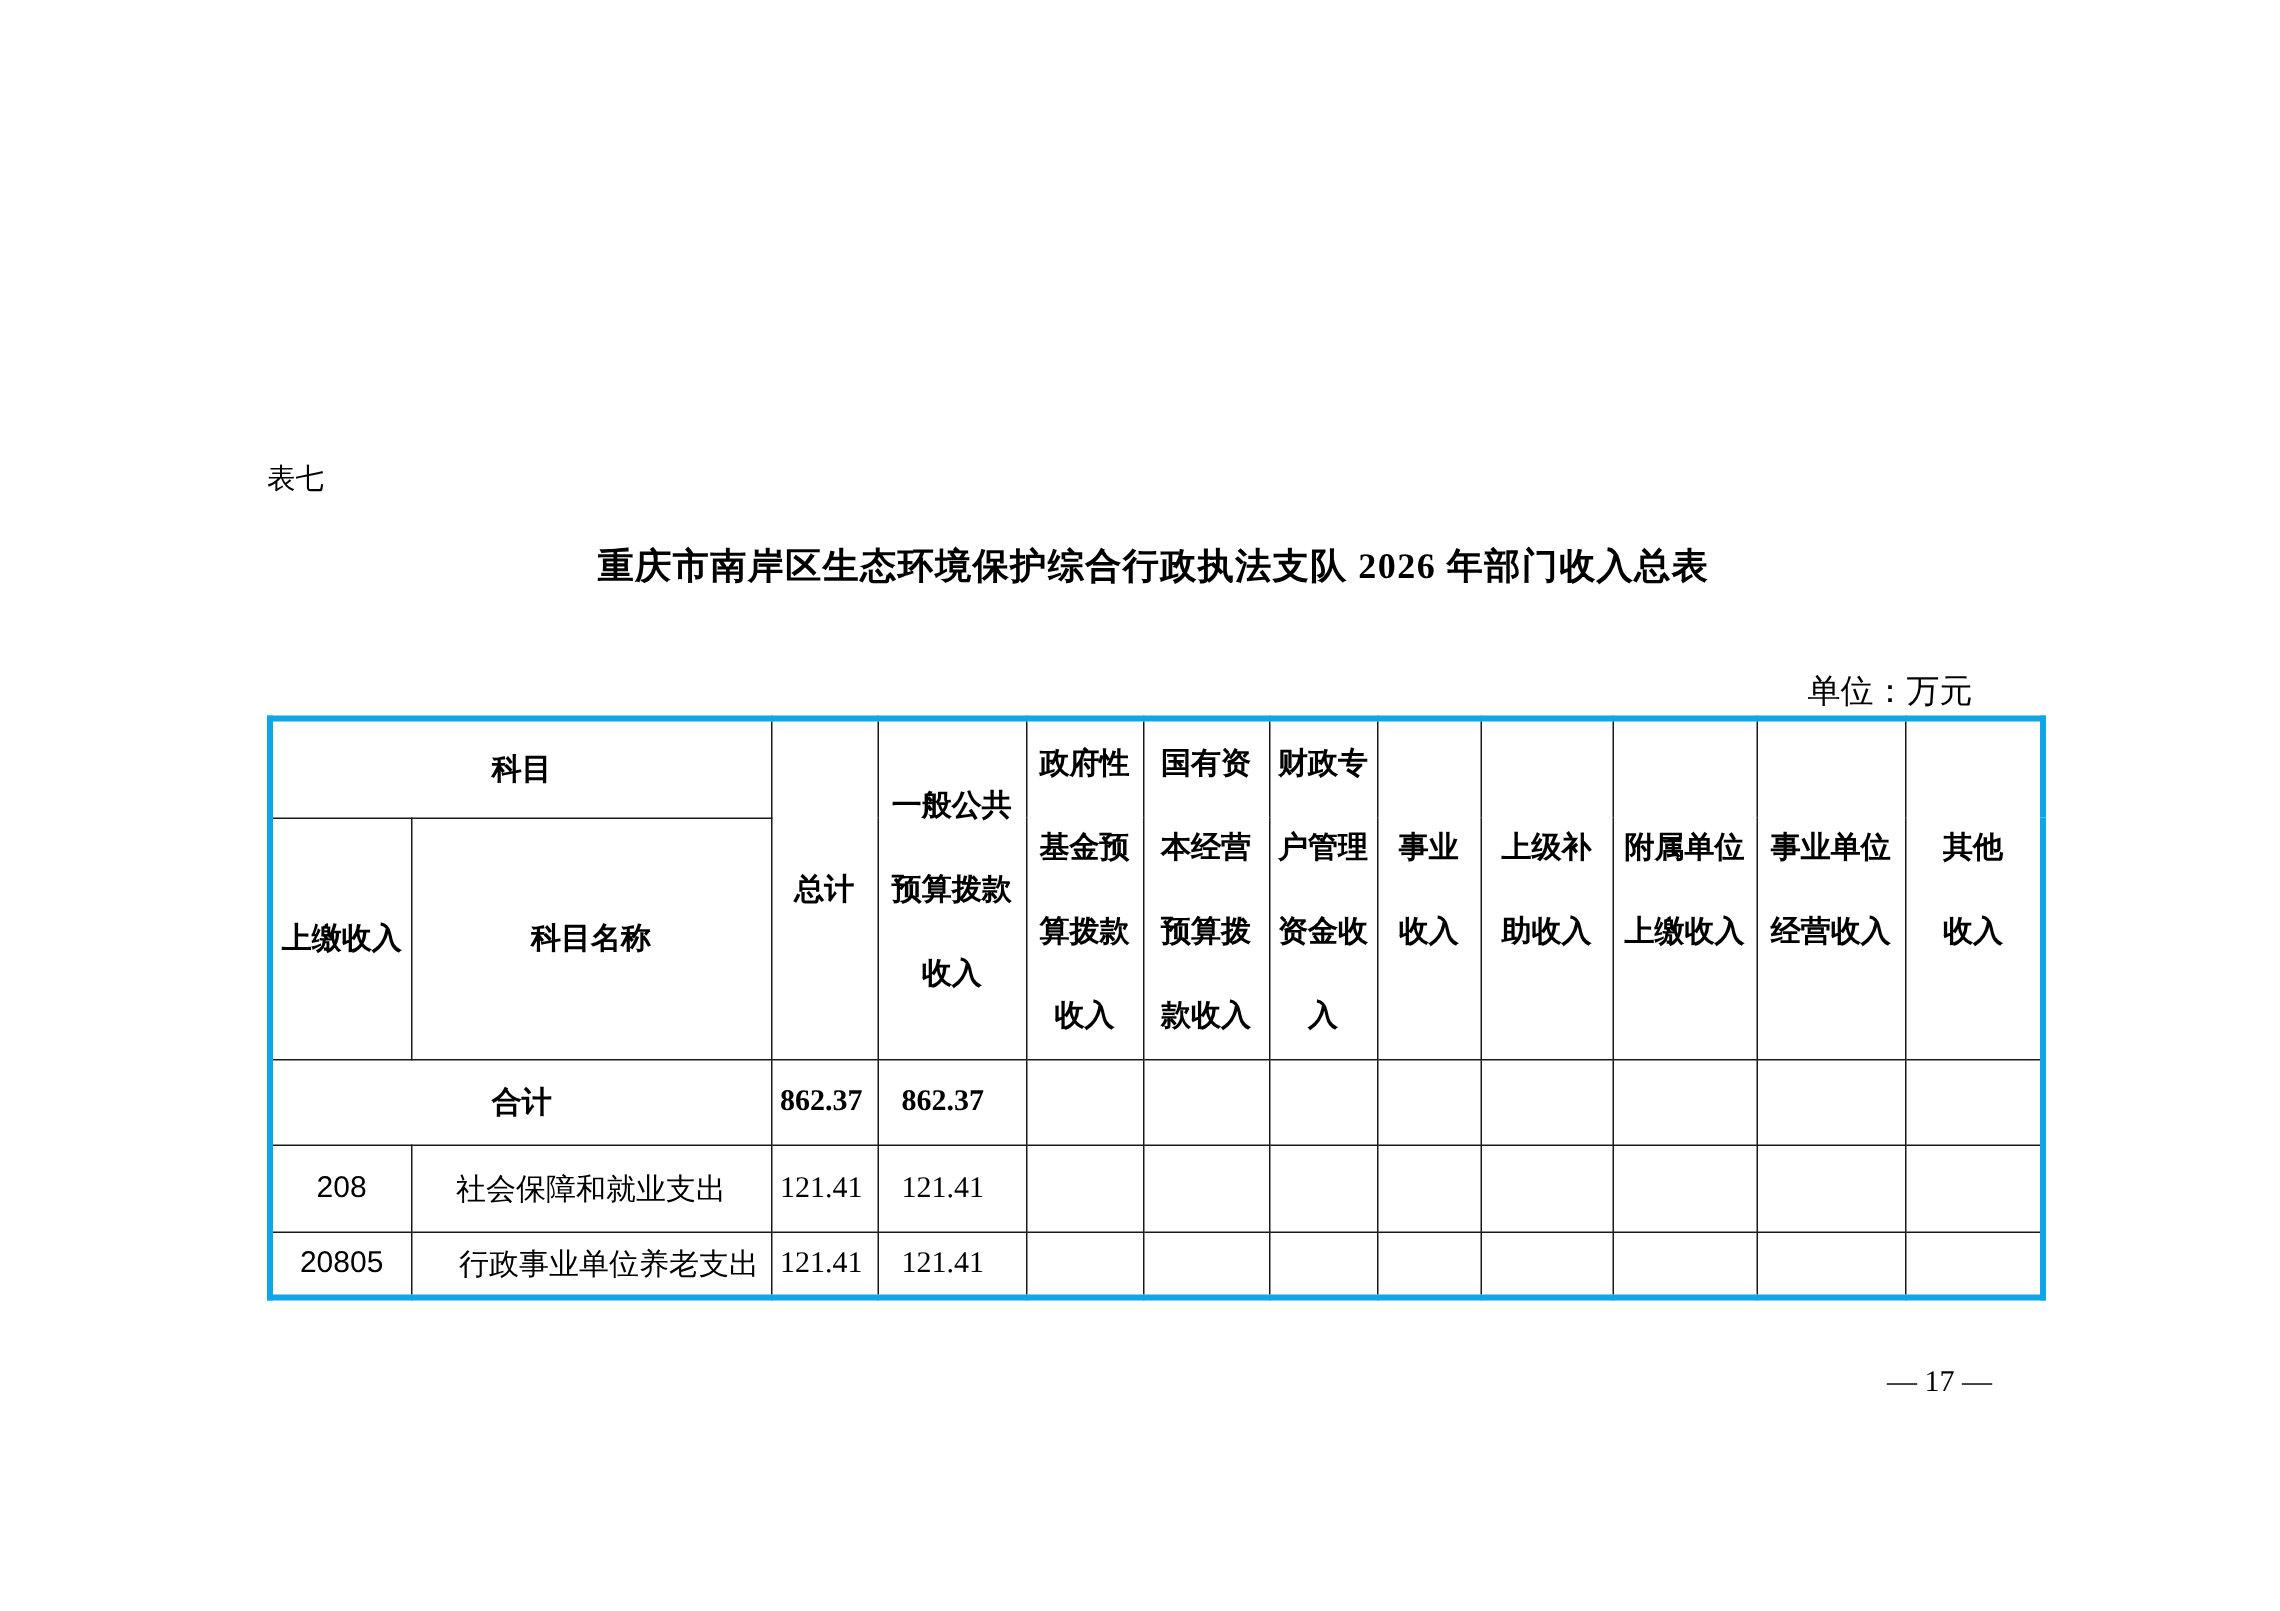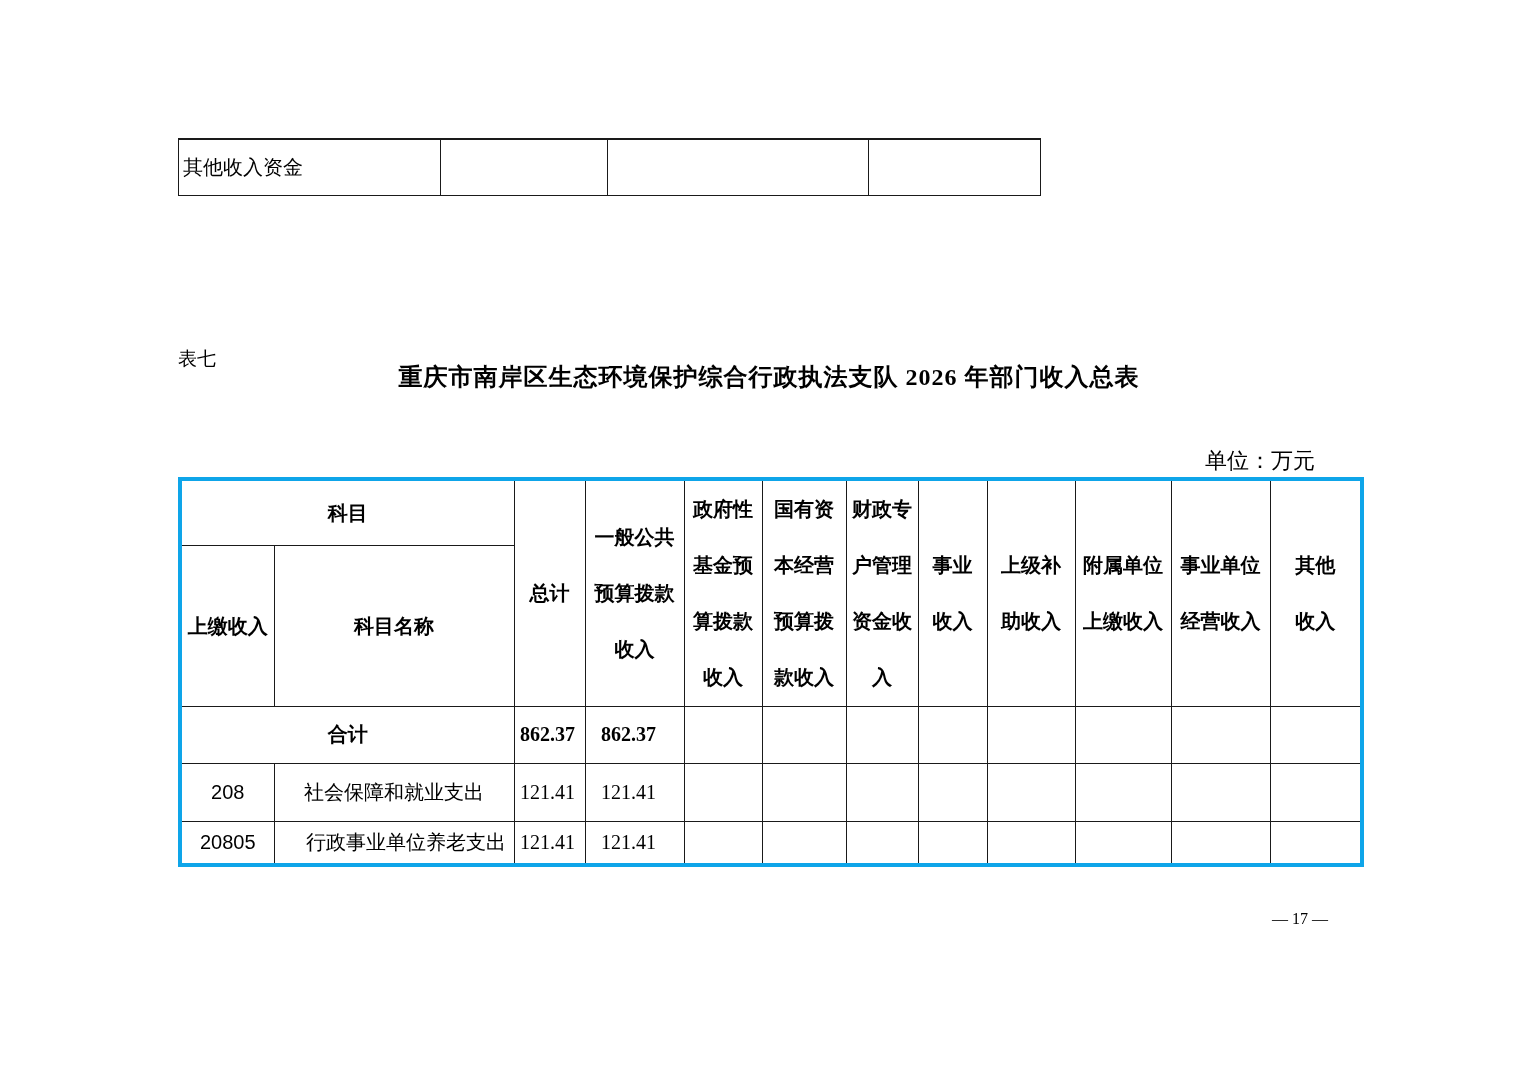--- a/index.html
+++ b/index.html
@@ -12,21 +12,21 @@
 
   
   .mini-table{
     position:absolute;left:178px;top:138px;width:862px;height:58px;
     border-collapse:collapse;table-layout:fixed;
     border:1px solid #1a1a1a;border-top:2px solid #1a1a1a;
   }
   .mini-table td{border:1px solid #1a1a1a;font-size:20px;vertical-align:middle;}
   .mini-table .mini-label{text-align:left;padding-left:4px;font-family:"Liberation Serif","DejaVu Serif",serif;}
 
-  .table-label{position:absolute;left:178px;top:306px;font-size:19px;margin-top:40px;}
+  .table-label{position:absolute;left:178px;top:306px;font-size:19px;}
   .doc-title{
     position:absolute;left:178px;top:361px;width:1182px;text-align:center;
     font-size:24px;font-weight:bold;letter-spacing:1px;
   }
   .unit-label{position:absolute;left:1160px;top:446px;width:200px;text-align:center;font-size:22px;}
 
   
   .income-table{
     position:absolute;left:178px;top:477px;width:1182px;
     border-collapse:collapse;table-layout:fixed;
@@ -48,43 +48,27 @@
   }
   .code{font-family:"Liberation Sans","DejaVu Sans",sans-serif;font-size:20px;}
   .name{text-align:left;padding-left:4px;font-size:20px;}
   .name.indent{padding-left:24px;}
   .num{font-family:"Liberation Serif","DejaVu Serif",serif;font-size:21px;text-align:right;}
   .num.col-total{padding-right:4px;}
   .num.col-general{padding-right:12px;}
   .bold{font-weight:bold;}
   .total-label{font-family:"Liberation Sans","DejaVu Sans",sans-serif;font-weight:600;}
 
-  .page-number{position:absolute;left:1100px;top:910px;width:228px;text-align:right;font-size:16px;}
+  .page-number{position:absolute;left:1100px;top:910px;width:228px;text-align:right;font-size:20px;}
 </style>
 </head>
 <body>
 
 <div class="page">
 
-  <table class="mini-table">
-    <colgroup>
-      <col style="width:262px">
-        <col style="width:167px">
-        <col style="width:261px">
-        <col style="width:172px">
-    </colgroup>
-    <tbody>
-      <tr>
-        <td class="mini-label">其他收入资金</td>
-        <td></td>
-        <td></td>
-        <td></td>
-      </tr>
-    </tbody>
-  </table>
 
   <div class="table-label">表七</div>
 
   <div class="doc-title">重庆市南岸区生态环境保护综合行政执法支队 2026 年部门收入总表</div>
 
   <div class="unit-label">单位：万元</div>
 
   <table class="income-table">
     <colgroup>
       <col style="width:94px">

